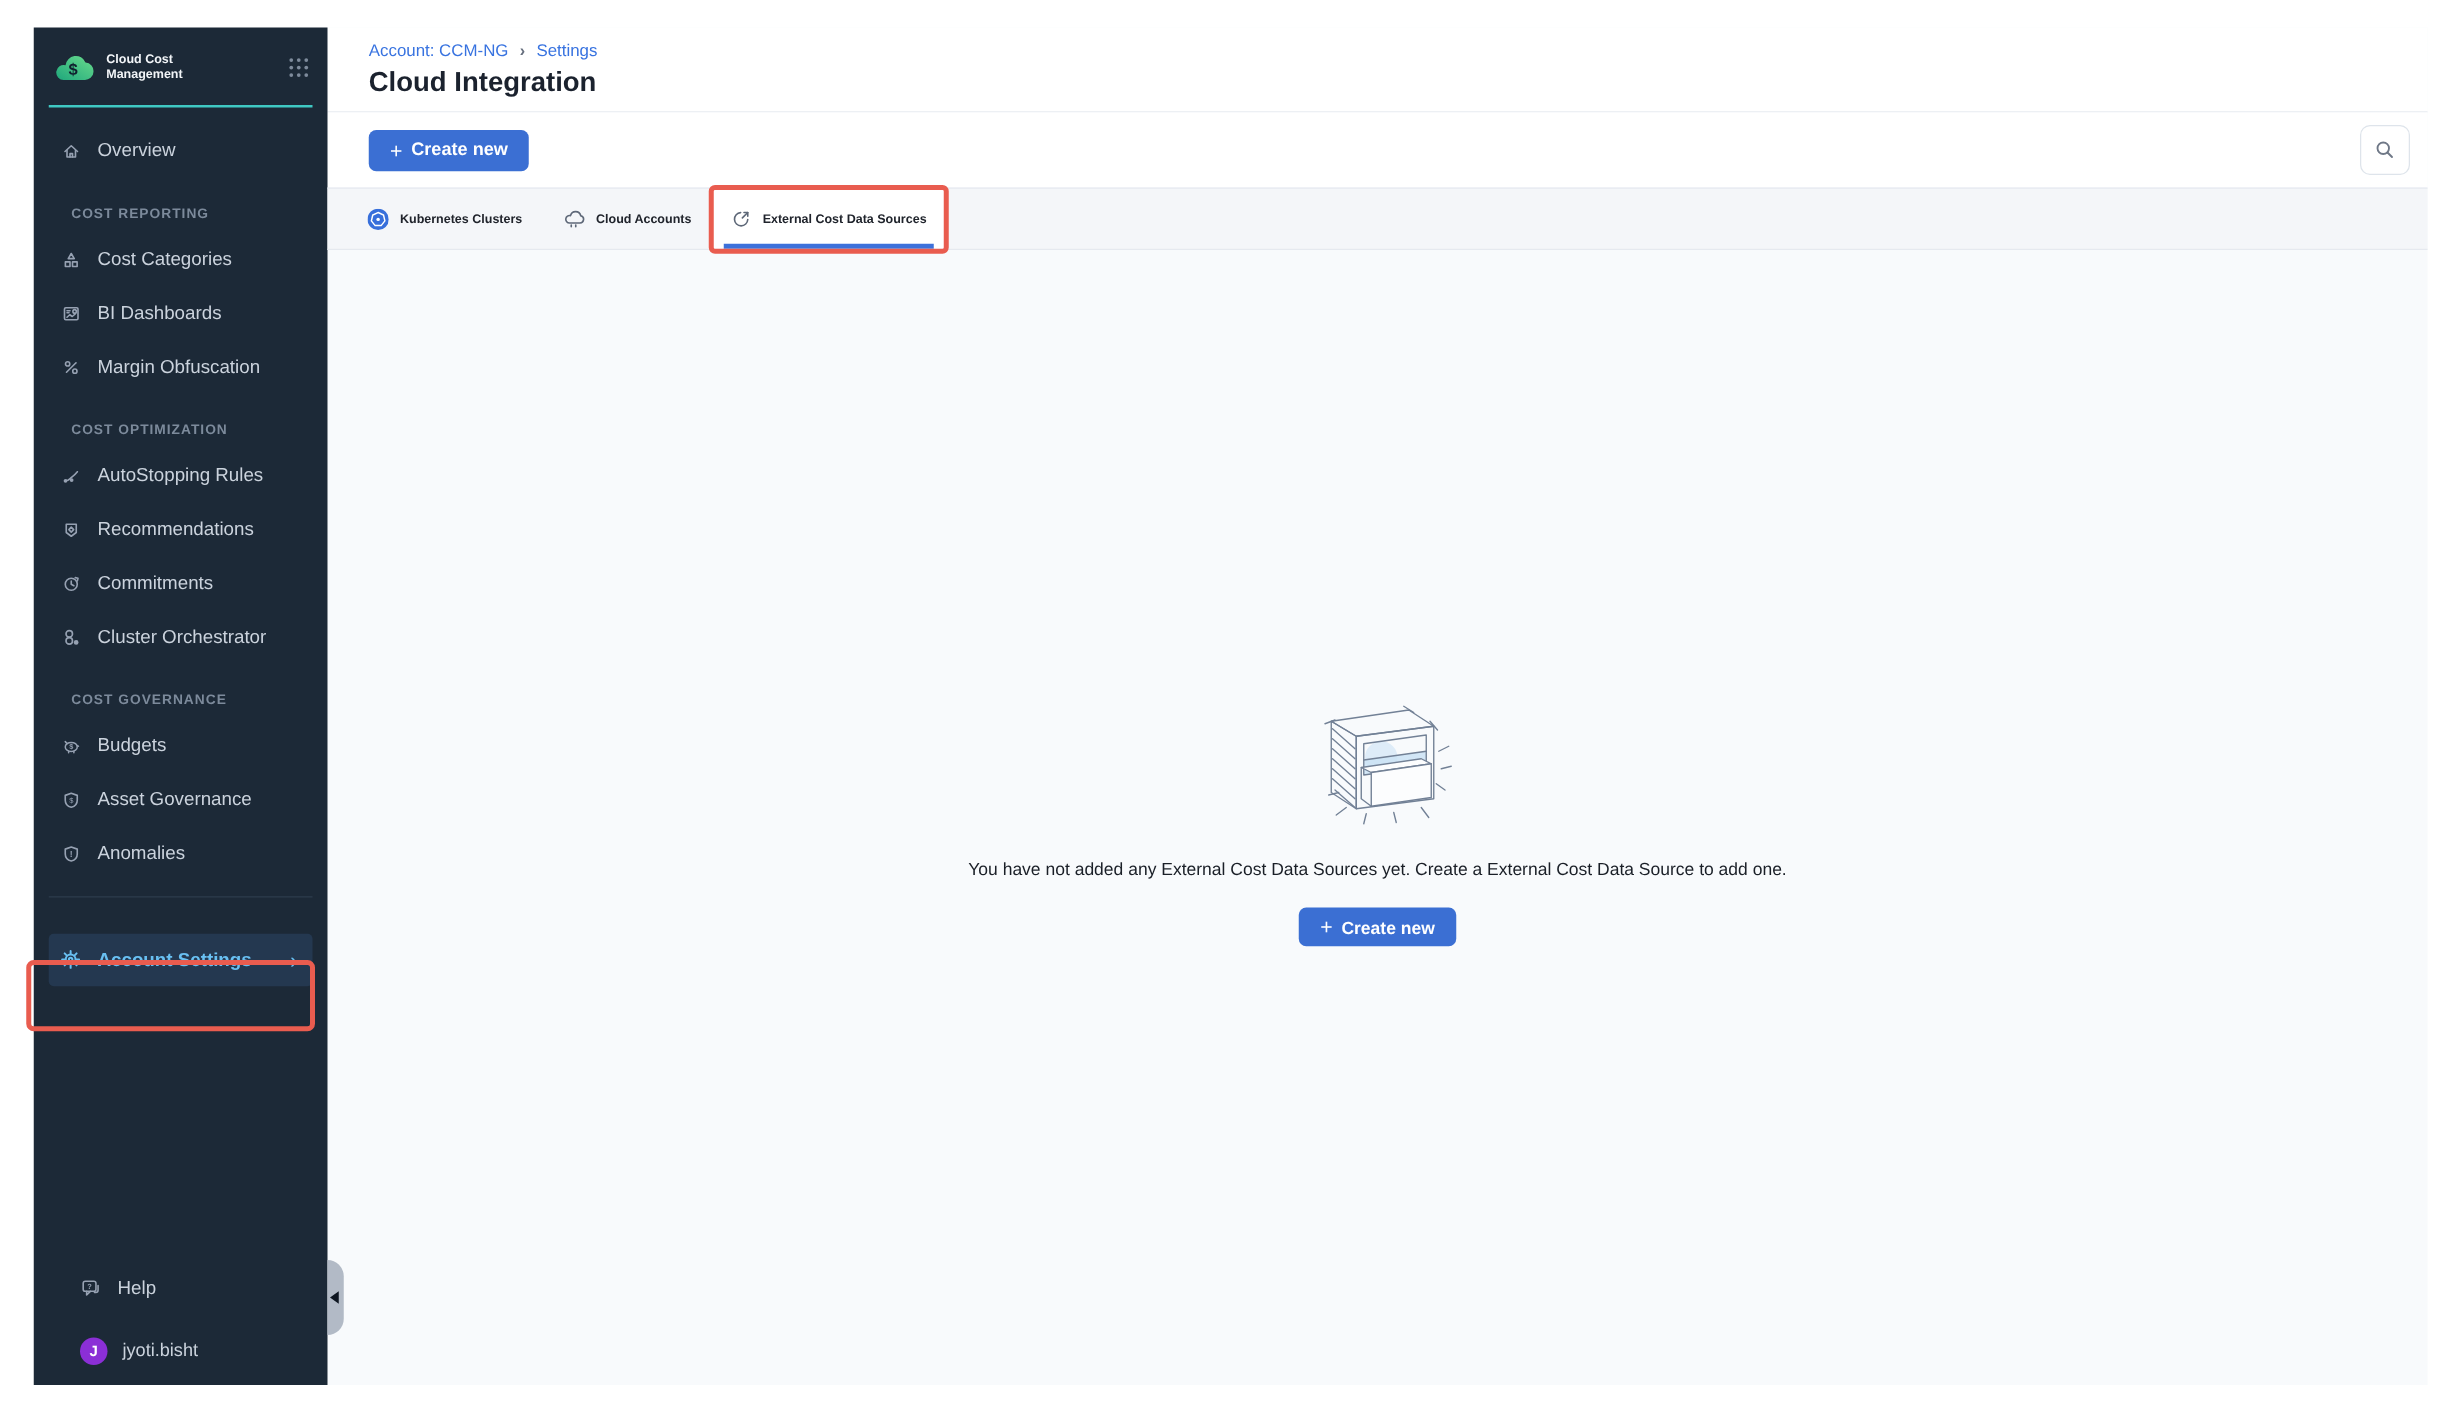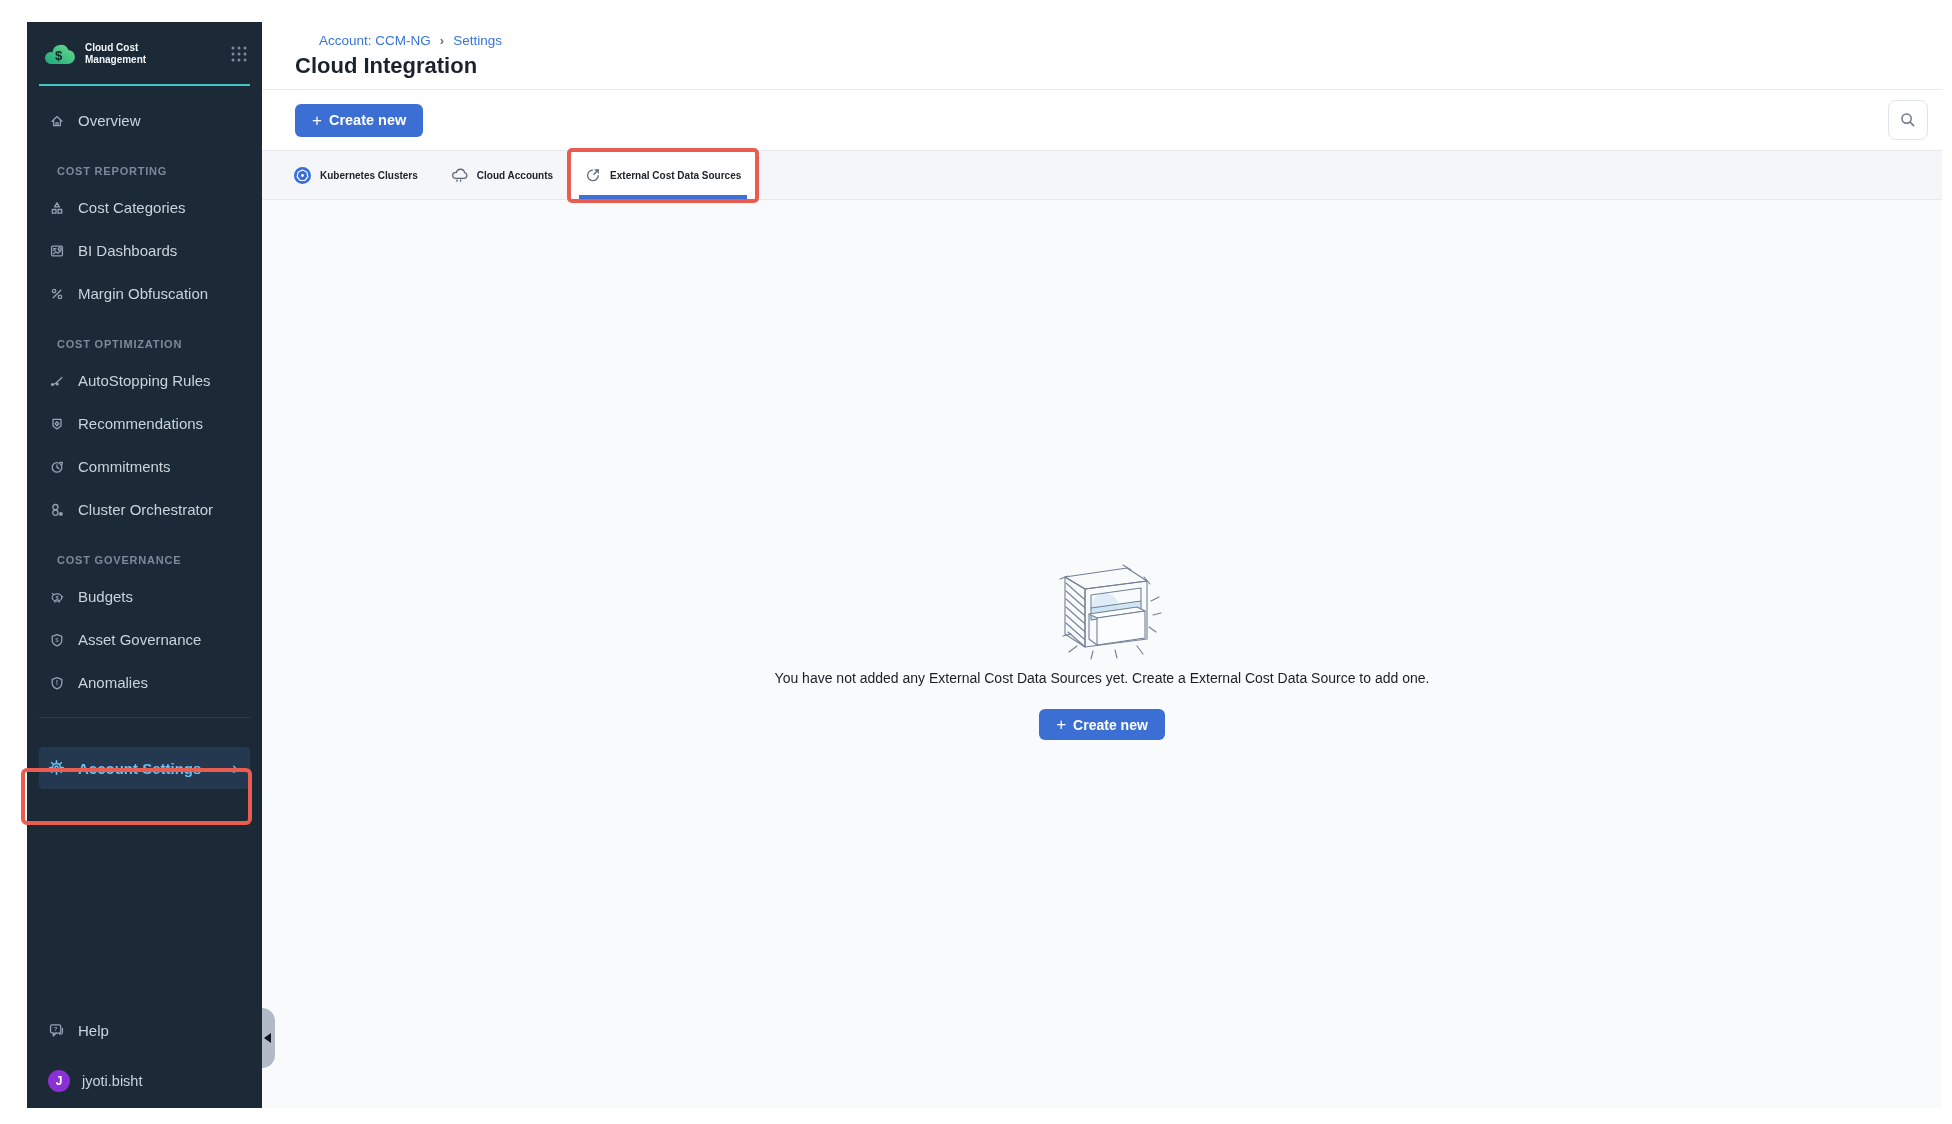--- a/index.html
+++ b/index.html
@@ -15,46 +15,46 @@
   nav { display:flex; flex-direction:column; }
   .nav-item { display:flex; align-items:center; height:43px; padding-left:21px; color:#CBD3DD; font-size:15px; cursor:pointer; }
   .nav-item:first-child { margin-top:13px; }
   .nav-item .ico { width:17px; height:17px; margin-right:13px; color:#96A1B2; display:flex; align-items:center; justify-content:center; flex:0 0 auto; }
   .section-label { height:30px; margin-top:14px; padding-left:30px; display:flex; align-items:center; color:#7C8A9B; font-size:11px; font-weight:600; letter-spacing:0.8px; }
   .side-divider { height:1px; background:#2D3C4D; margin:13px 12px 0 12px; }
   .acct-row { margin:29px 12px 0 12px; height:42px; border-radius:4px; background:#243850; display:flex; align-items:center; padding-left:9px; color:#69C0F2; font-size:15px; font-weight:600; cursor:pointer; }
   .acct-row .ico { width:18px; height:18px; margin-right:12px; color:#69C0F2; display:flex; }
   .acct-chevron { margin-left:auto; margin-right:12px; font-size:18px; line-height:1; color:#69C0F2; font-weight:400; }
   .annotation-acct { position:absolute; left:-6px; top:746px; width:231px; height:57px; border:4px solid #E95C4F; border-radius:6px; pointer-events:none; z-index:4; }
-  .side-footer { margin-top:auto; padding:0 0 14px 0; }
+  .side-footer { margin-top:auto; padding:0 0 14px 16px; }
   .user-row { display:flex; align-items:center; padding-left:21px; margin-top:16px; height:26px; color:#CBD3DD; font-size:14.5px; cursor:pointer; }
   .avatar { width:22px; height:22px; border-radius:50%; background:#8B2FD6; color:#fff; font-size:12px; font-weight:700; display:flex; align-items:center; justify-content:center; margin-right:12px; }
   .collapse-handle { position:absolute; right:-13px; top:986px; width:13px; height:60px; background:#B2BAC6; border-radius:0 30px 30px 0; display:flex; align-items:center; justify-content:center; cursor:pointer; z-index:5; }
   .collapse-handle .tri { width:0; height:0; border-top:5px solid transparent; border-bottom:5px solid transparent; border-right:7px solid #0E1621; margin-right:2px; }
 
   
   .main { flex:1; display:flex; flex-direction:column; background:#F8FAFC; min-width:0; }
   .page-header { background:#fff; height:68px; padding:11px 0 0 33px; border-bottom:1px solid #E8ECF1; }
-  .breadcrumb { display:flex; align-items:center; gap:9px; font-size:13.5px;margin-left:24px; }
+  .breadcrumb { display:flex; align-items:center; gap:9px; font-size:13.5px; }
   .breadcrumb a { color:#3873E0; text-decoration:none; cursor:pointer; }
   .crumb-sep { color:#666F7E; font-size:13px; font-weight:700; }
   .page-title { margin-top:5px; font-size:22px; font-weight:700; color:#1B222E; }
   .toolbar { background:#fff; height:60px; display:flex; align-items:center; justify-content:space-between; padding:0 14px 0 33px; }
   .btn-primary { display:inline-flex; align-items:center; gap:7px; background:#3B6FD3; color:#fff; border:none; border-radius:6px; height:33px; padding:0 17px; font-family:"Liberation Sans",sans-serif; font-size:14.5px; font-weight:700; cursor:pointer; }
   .btn-primary .plus { font-size:17px; font-weight:400; line-height:1; }
   .search-btn { width:40px; height:40px; background:#fff; border:1px solid #DEE4EB; border-radius:8px; display:flex; align-items:center; justify-content:center; cursor:pointer; }
   .tabbar { position:relative; height:50px; background:#F4F6F9; border-top:1px solid #E5E9EF; border-bottom:1px solid #E5E9EF; display:flex; align-items:stretch; padding-left:16px; }
   .tab { position:relative; display:flex; align-items:center; gap:9px; padding:0 16px; font-size:10px; font-weight:700; color:#20242C; cursor:pointer; }
   .tab .tico { display:flex; color:#5E6878; }
   .tab.active { background:#fff; }
   .tab-underline { position:absolute; left:10px; right:10px; bottom:0; height:4px; background:#3D71DA; }
   .annotation-tab { position:absolute; inset:-3px -2px -4px -2px; border:4px solid #E95C4F; border-radius:5px; pointer-events:none; z-index:4; }
   .content { flex:1; display:flex; flex-direction:column; align-items:center; }
   .empty { margin-top:355px; display:flex; flex-direction:column; align-items:center; }
-  .empty-msg { margin-top:3px; font-size:14px; color:#1A1F27; }
+  .empty-msg { margin-top:20px; font-size:14px; color:#1A1F27; }
   .empty .btn-primary { margin-top:23px; height:31px; font-size:14px; }
   svg { display:block; }
 </style>
 </head>
 <body>
 
 <div class="app">
 
   <aside class="sidebar">
     <div class="logo-row">

